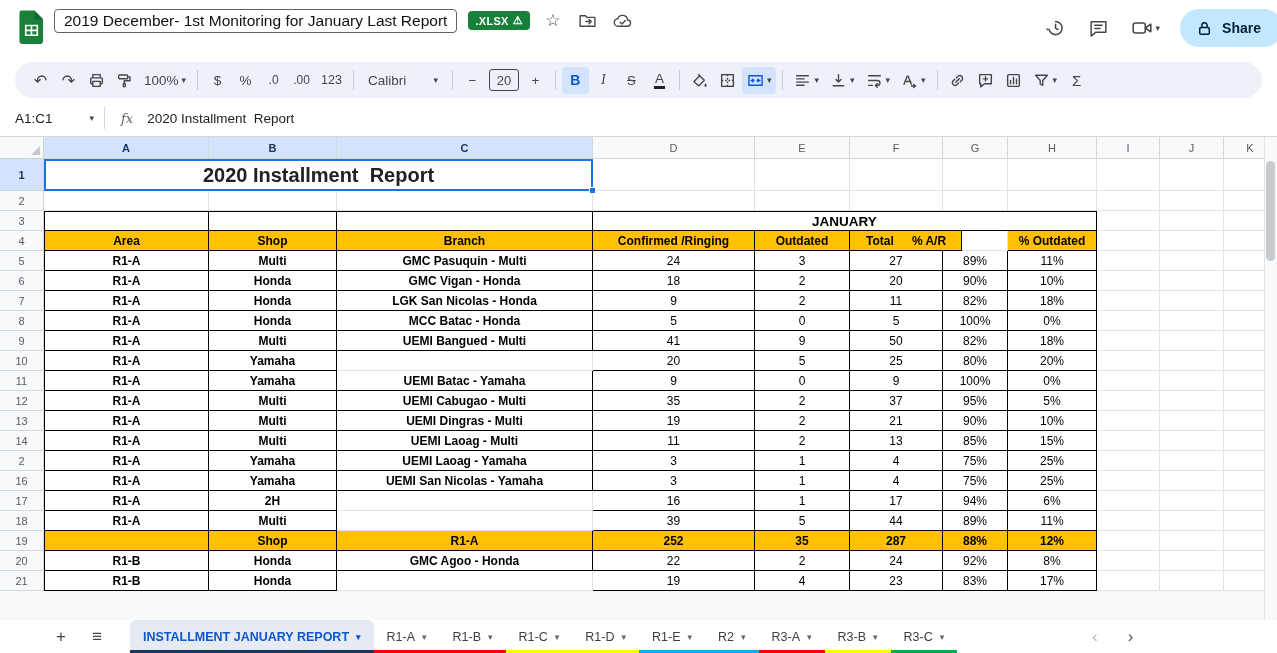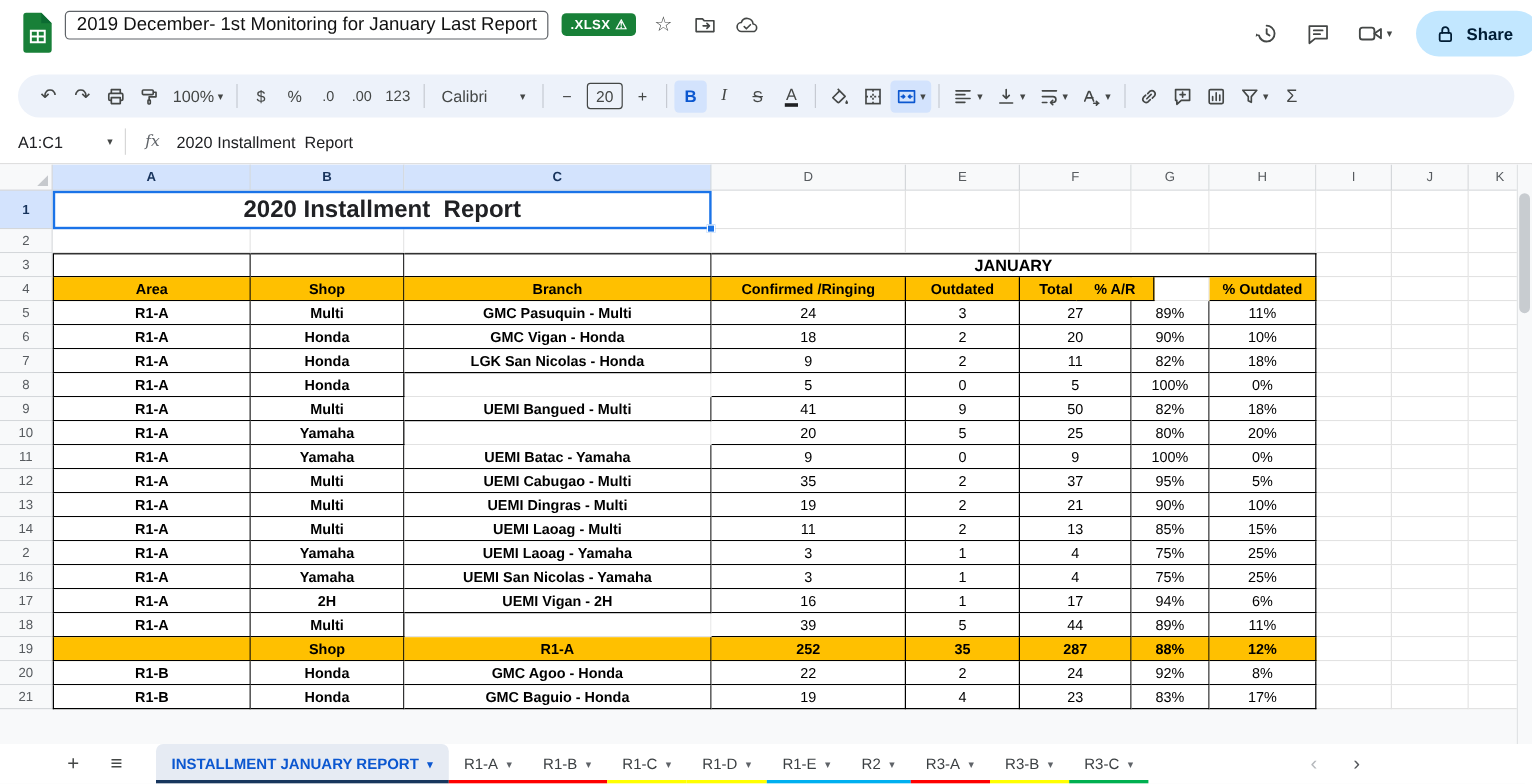--- a/index.html
+++ b/index.html
@@ -598,20 +598,21 @@
       <div class="tcell b bl" style="left: 44px; top: 154px; width: 165px; height: 20px;">R1-A</div>
       <div class="tcell b" style="left: 209px; top: 154px; width: 128px; height: 20px;">Honda</div>
       <div class="tcell b" style="left: 337px; top: 154px; width: 256px; height: 20px;">LGK San Nicolas - Honda</div>
       <div class="tcell" style="left: 593px; top: 154px; width: 162px; height: 20px;">9</div>
       <div class="tcell" style="left: 755px; top: 154px; width: 95px; height: 20px;">2</div>
       <div class="tcell" style="left: 850px; top: 154px; width: 93px; height: 20px;">11</div>
       <div class="tcell" style="left: 943px; top: 154px; width: 65px; height: 20px;">82%</div>
       <div class="tcell" style="left: 1008px; top: 154px; width: 89px; height: 20px;">18%</div>
       <div class="tcell b bl" style="left: 44px; top: 174px; width: 165px; height: 20px;">R1-A</div>
       <div class="tcell b" style="left: 209px; top: 174px; width: 128px; height: 20px;">Honda</div>
+      <div class="tcell b" style="left: 337px; top: 174px; width: 256px; height: 20px;">MCC Batac - Honda</div>
       <div class="tcell" style="left: 593px; top: 174px; width: 162px; height: 20px;">5</div>
       <div class="tcell" style="left: 755px; top: 174px; width: 95px; height: 20px;">0</div>
       <div class="tcell" style="left: 850px; top: 174px; width: 93px; height: 20px;">5</div>
       <div class="tcell" style="left: 943px; top: 174px; width: 65px; height: 20px;">100%</div>
       <div class="tcell" style="left: 1008px; top: 174px; width: 89px; height: 20px;">0%</div>
       <div class="tcell b bl" style="left: 44px; top: 194px; width: 165px; height: 20px;">R1-A</div>
       <div class="tcell b" style="left: 209px; top: 194px; width: 128px; height: 20px;">Multi</div>
       <div class="tcell b" style="left: 337px; top: 194px; width: 256px; height: 20px;">UEMI Bangued - Multi</div>
       <div class="tcell" style="left: 593px; top: 194px; width: 162px; height: 20px;">41</div>
       <div class="tcell" style="left: 755px; top: 194px; width: 95px; height: 20px;">9</div>
@@ -668,21 +669,20 @@
       <div class="tcell b bl" style="left: 44px; top: 334px; width: 165px; height: 20px;">R1-A</div>
       <div class="tcell b" style="left: 209px; top: 334px; width: 128px; height: 20px;">Yamaha</div>
       <div class="tcell b" style="left: 337px; top: 334px; width: 256px; height: 20px;">UEMI San Nicolas - Yamaha</div>
       <div class="tcell" style="left: 593px; top: 334px; width: 162px; height: 20px;">3</div>
       <div class="tcell" style="left: 755px; top: 334px; width: 95px; height: 20px;">1</div>
       <div class="tcell" style="left: 850px; top: 334px; width: 93px; height: 20px;">4</div>
       <div class="tcell" style="left: 943px; top: 334px; width: 65px; height: 20px;">75%</div>
       <div class="tcell" style="left: 1008px; top: 334px; width: 89px; height: 20px;">25%</div>
       <div class="tcell b bl" style="left: 44px; top: 354px; width: 165px; height: 20px;">R1-A</div>
       <div class="tcell b" style="left: 209px; top: 354px; width: 128px; height: 20px;">2H</div>
-      <div class="tcell b" style="left: 337px; top: 354px; width: 256px; height: 20px;">UEMI Vigan - 2H</div>
       <div class="tcell" style="left: 593px; top: 354px; width: 162px; height: 20px;">16</div>
       <div class="tcell" style="left: 755px; top: 354px; width: 95px; height: 20px;">1</div>
       <div class="tcell" style="left: 850px; top: 354px; width: 93px; height: 20px;">17</div>
       <div class="tcell" style="left: 943px; top: 354px; width: 65px; height: 20px;">94%</div>
       <div class="tcell" style="left: 1008px; top: 354px; width: 89px; height: 20px;">6%</div>
       <div class="tcell b bl" style="left: 44px; top: 374px; width: 165px; height: 20px;">R1-A</div>
       <div class="tcell b" style="left: 209px; top: 374px; width: 128px; height: 20px;">Multi</div>
       <div class="tcell" style="left: 593px; top: 374px; width: 162px; height: 20px;">39</div>
       <div class="tcell" style="left: 755px; top: 374px; width: 95px; height: 20px;">5</div>
       <div class="tcell" style="left: 850px; top: 374px; width: 93px; height: 20px;">44</div>
@@ -699,21 +699,20 @@
       <div class="tcell b bl" style="left: 44px; top: 414px; width: 165px; height: 20px;">R1-B</div>
       <div class="tcell b" style="left: 209px; top: 414px; width: 128px; height: 20px;">Honda</div>
       <div class="tcell b" style="left: 337px; top: 414px; width: 256px; height: 20px;">GMC Agoo - Honda</div>
       <div class="tcell" style="left: 593px; top: 414px; width: 162px; height: 20px;">22</div>
       <div class="tcell" style="left: 755px; top: 414px; width: 95px; height: 20px;">2</div>
       <div class="tcell" style="left: 850px; top: 414px; width: 93px; height: 20px;">24</div>
       <div class="tcell" style="left: 943px; top: 414px; width: 65px; height: 20px;">92%</div>
       <div class="tcell" style="left: 1008px; top: 414px; width: 89px; height: 20px;">8%</div>
       <div class="tcell b bl" style="left: 44px; top: 434px; width: 165px; height: 20px;">R1-B</div>
       <div class="tcell b" style="left: 209px; top: 434px; width: 128px; height: 20px;">Honda</div>
-      <div class="tcell b" style="left: 337px; top: 434px; width: 256px; height: 20px;">GMC Baguio - Honda</div>
       <div class="tcell" style="left: 593px; top: 434px; width: 162px; height: 20px;">19</div>
       <div class="tcell" style="left: 755px; top: 434px; width: 95px; height: 20px;">4</div>
       <div class="tcell" style="left: 850px; top: 434px; width: 93px; height: 20px;">23</div>
       <div class="tcell" style="left: 943px; top: 434px; width: 65px; height: 20px;">83%</div>
       <div class="tcell" style="left: 1008px; top: 434px; width: 89px; height: 20px;">17%</div>
       <div class="titlecell" style="left: 44px; top: 22px; width: 549px; height: 32px;">2020 Installment  Report</div>
       <div class="selbox" style="left: 44px; top: 22px; width: 549px; height: 32px;"></div>
       <div class="fillhandle" style="left: 589px; top: 50px; width: 7px; height: 7px;"></div>
       <div class="vtrack" style="top: 0px; width: 13px; height: 483px; right: 0px;"></div>
       <div class="vthumb" style="top: 24px; width: 9px; height: 100px; right: 2px;"></div>

